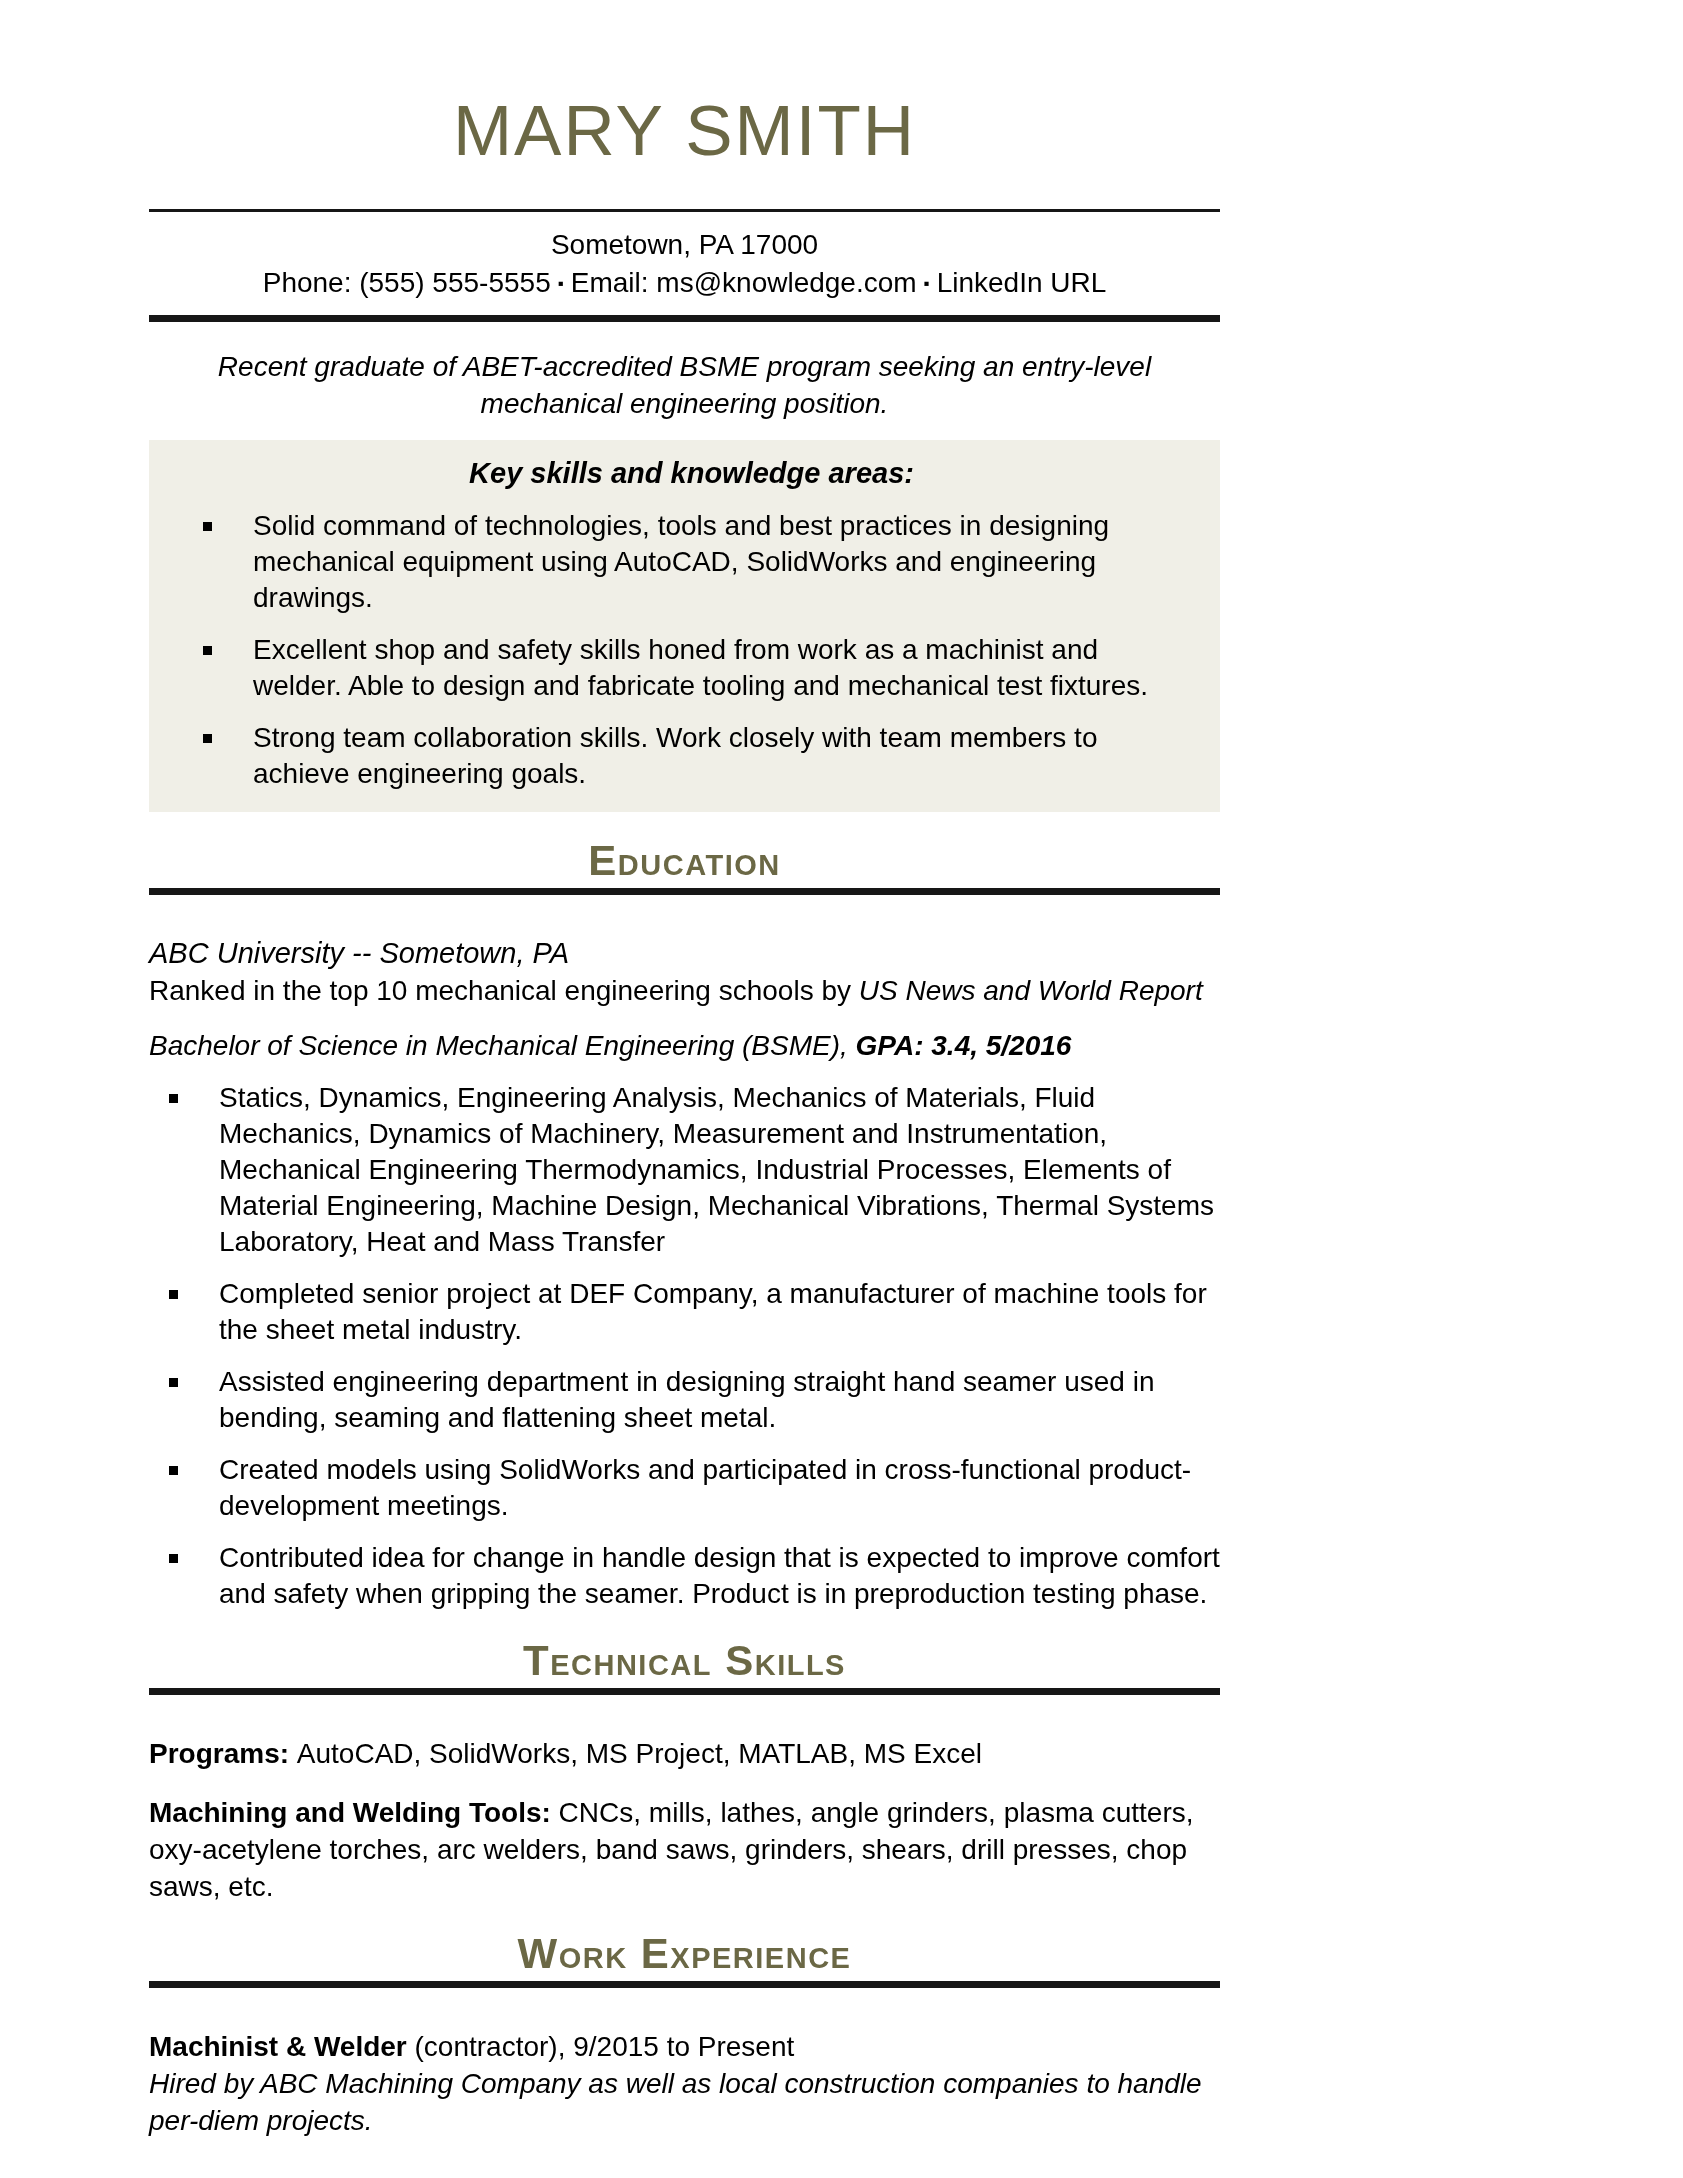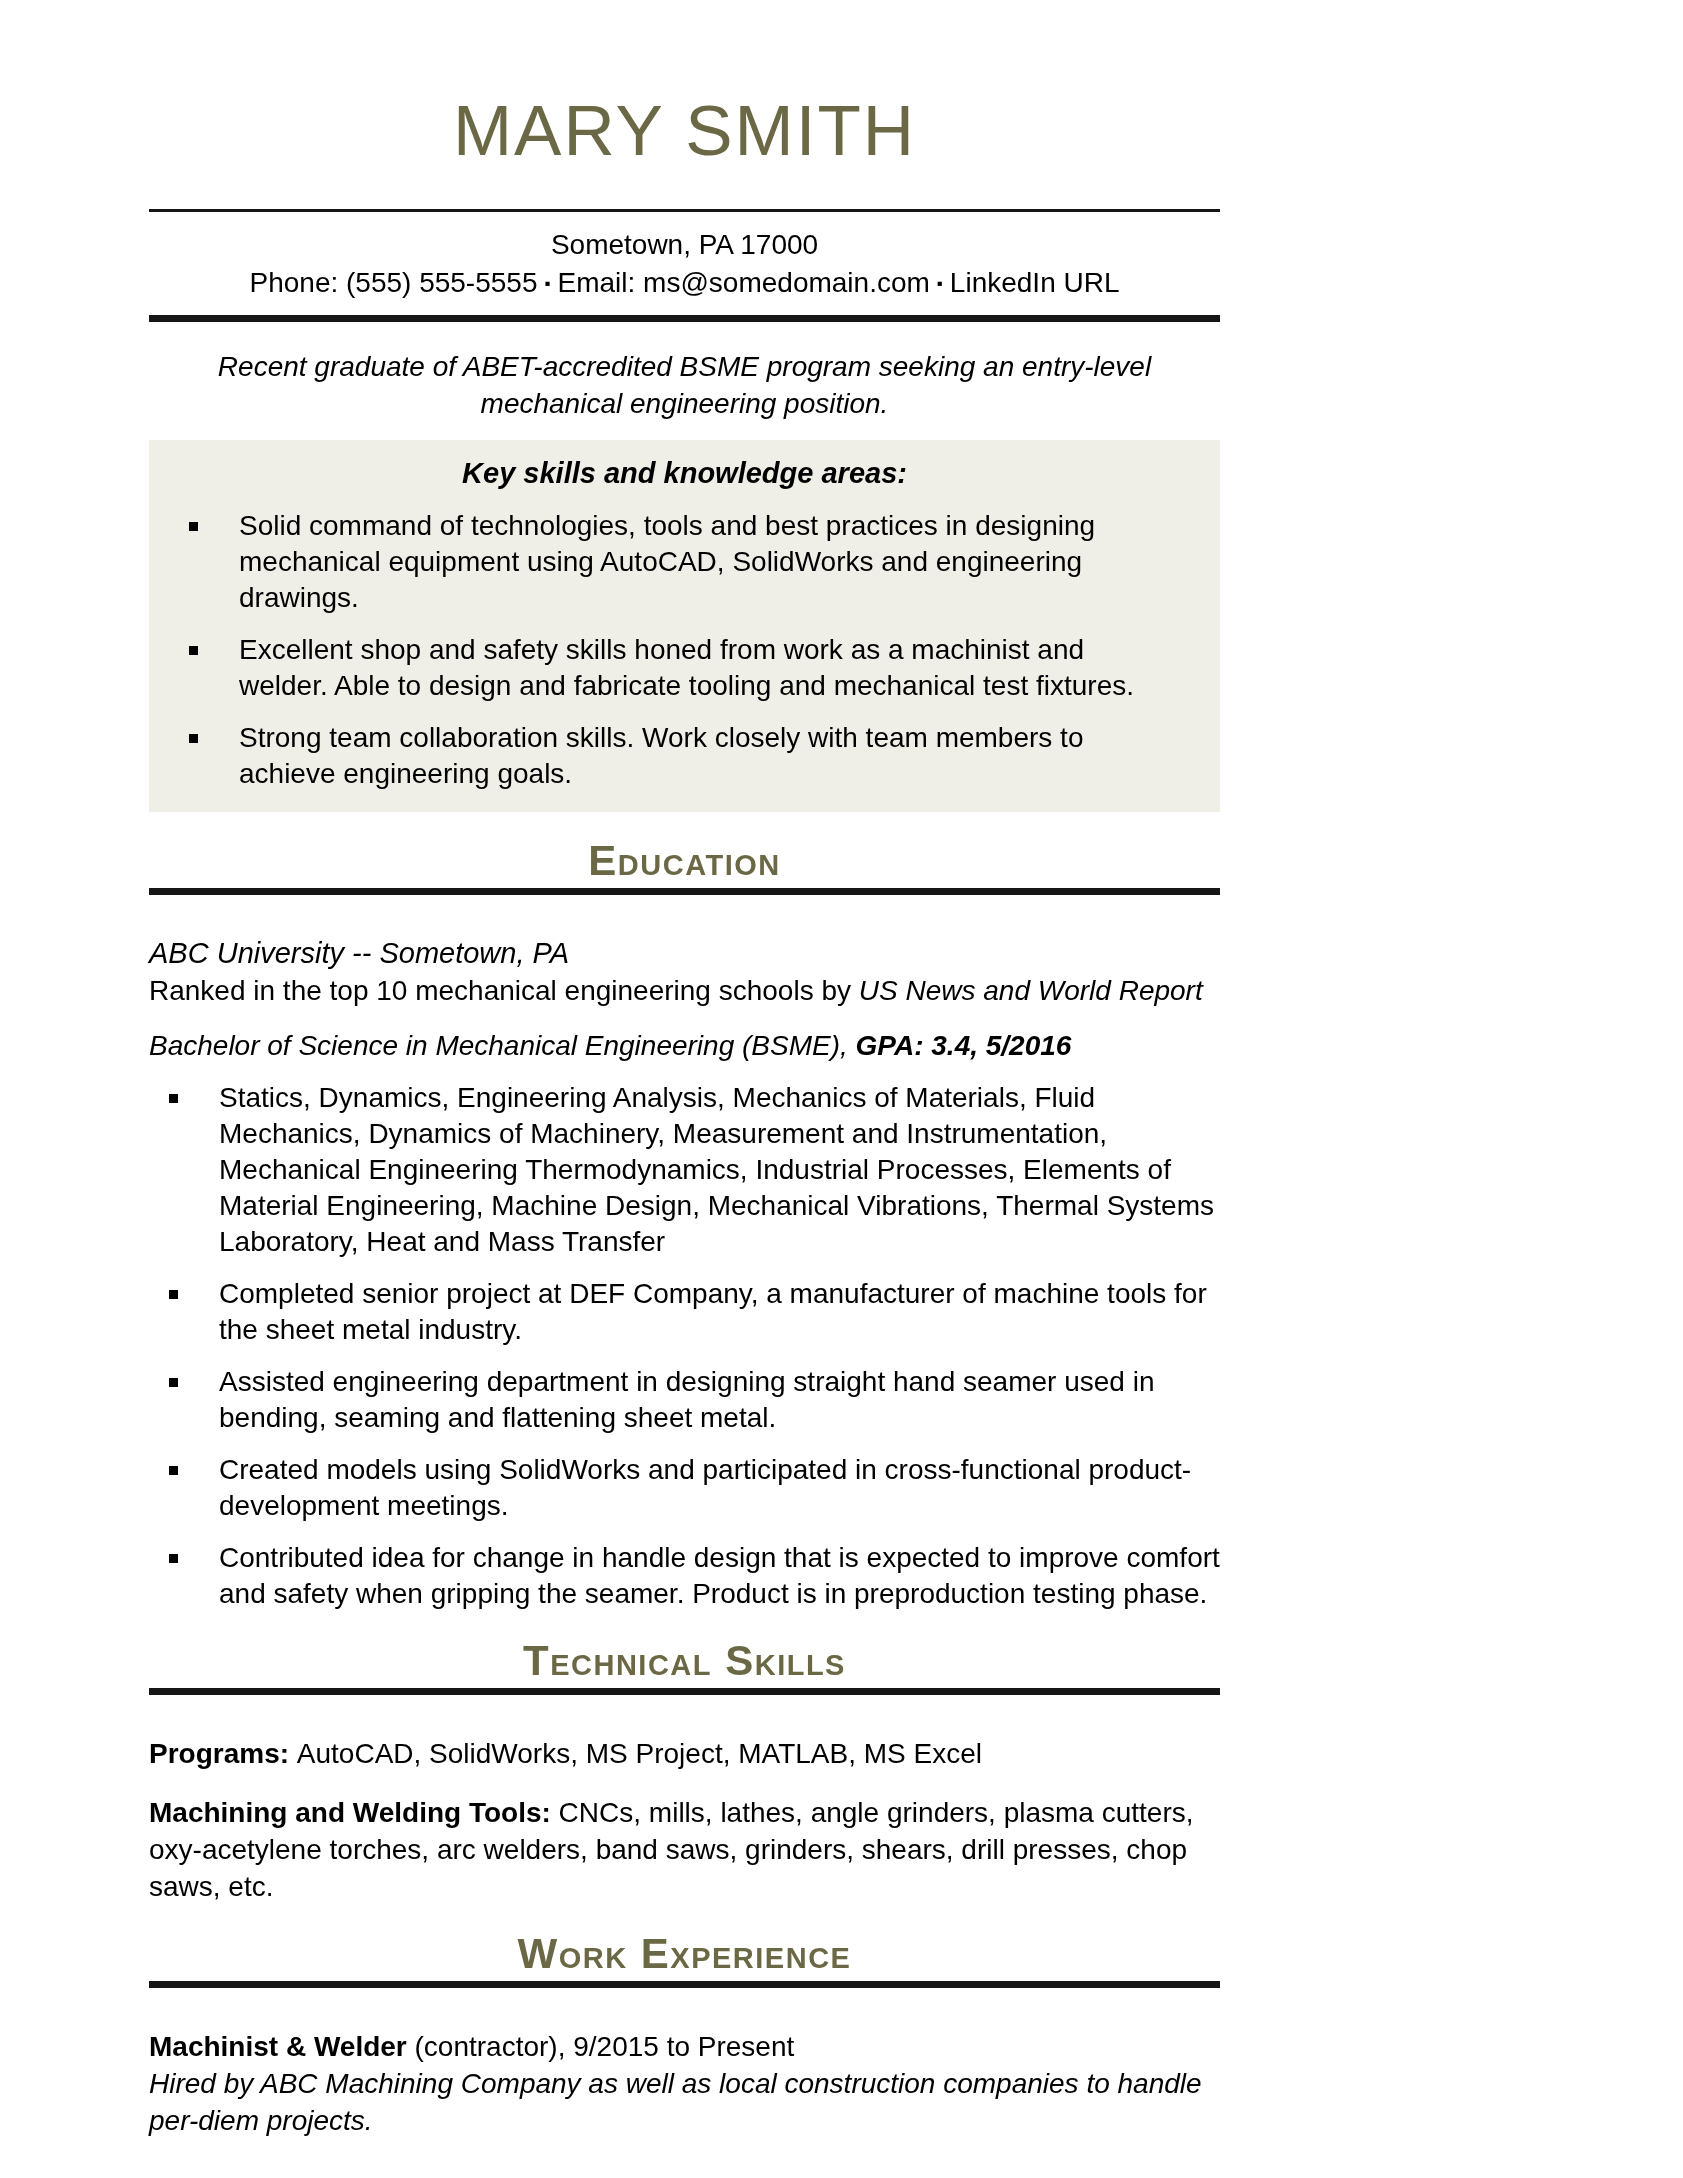--- a/index.html
+++ b/index.html
@@ -20,21 +20,21 @@
   .rule.thin{height:3px;margin-top:38px;}
   .rule.thick{height:7px;margin-top:12px;}
   .contact{text-align:center;line-height:38px;margin-top:14px;}
   .sep{display:inline-block;font-size:17px;vertical-align:3px;padding:0 7px;}
   .objective{
     font-style:italic;text-align:center;
     max-width:1148px;margin:26px auto 0;line-height:37px;
   }
   .skills-box{
     background:#F0EFE7;margin-top:18px;
-    padding:14px 40px 20px 40px;
+    padding:14px 40px 20px 54px;
   }
   .skills-title{font-weight:bold;font-style:italic;text-align:center;font-size:29px;line-height:38px;}
   .bullet-row{display:flex;margin-top:16px;}
   .bullet-sq{width:9px;height:9px;background:#000;flex:0 0 9px;margin-top:14px;}
   .bullet-text{margin-left:41px;}
   .skills-box .bullet-text{max-width:1089px;}
   .body-list{padding-left:20px;}
   .body-list.course .bullet-text{max-width:1119px;}
   .body-list.design .bullet-text{max-width:1114px;}
   .section-h{
@@ -58,21 +58,21 @@
 <body>
 
 <div class="page">
 
   <header>
     <h1 class="hdr-name">MARY SMITH</h1>
     <div class="rule thin"></div>
     <div class="contact">
       <div>Sometown, PA 17000</div>
       <div>
-        <span>Phone: (555) 555-5555</span><span class="sep">▪</span><span>Email: ms@somedomain.com</span><span class="sep">▪</span><span>LinkedIn URL</span>
+        <span>Phone: (555) 555-5555</span><span class="sep">▪</span><span>Email: ms@knowledge.com</span><span class="sep">▪</span><span>LinkedIn URL</span>
       </div>
     </div>
     <div class="rule thick"></div>
   </header>
 
   <p class="objective">Recent graduate of ABET-accredited BSME program seeking an entry-level mechanical engineering position.</p>
 
   <section class="skills-box">
     <div class="skills-title">Key skills and knowledge areas:</div>
     <div class="bullet-row">

